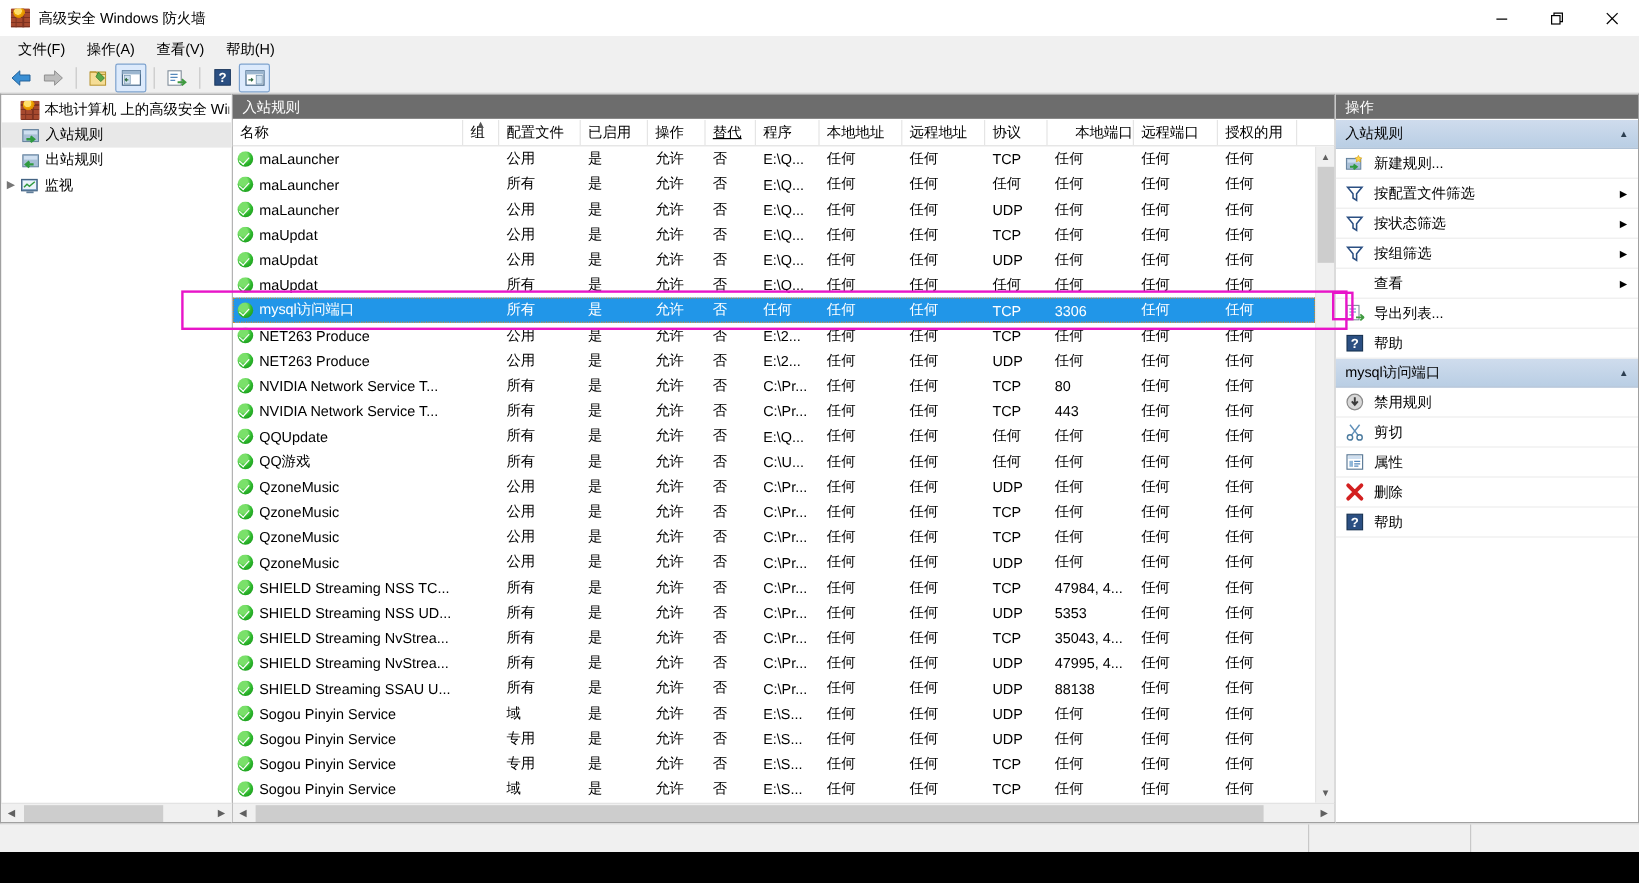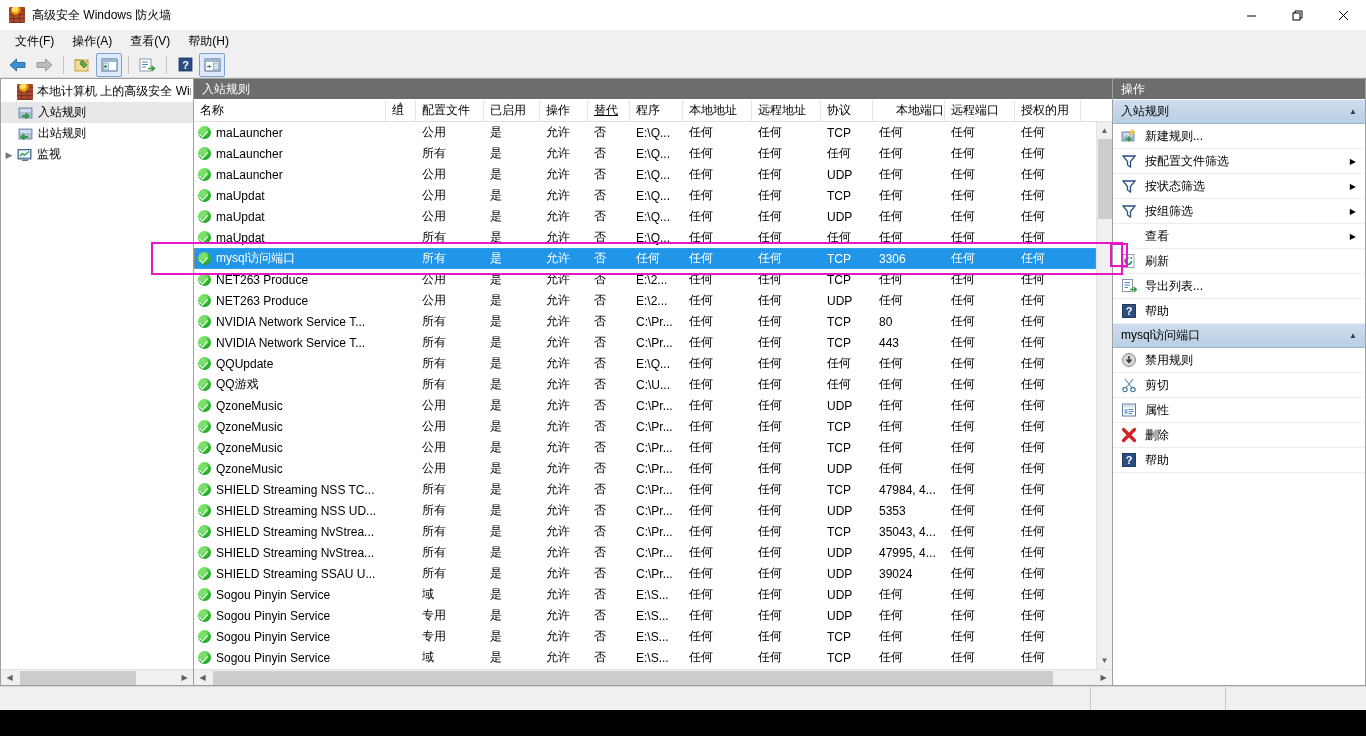--- a/index.html
+++ b/index.html
@@ -901,21 +901,21 @@
               </div>
               <div class="cell" style="flex: 0 0 30px;"></div>
               <div class="cell" style="flex: 0 0 68px;">所有</div>
               <div class="cell" style="flex: 0 0 56px;">是</div>
               <div class="cell" style="flex: 0 0 48px;">允许</div>
               <div class="cell" style="flex: 0 0 42px;">否</div>
               <div class="cell" style="flex: 0 0 53px;">C:\Pr...</div>
               <div class="cell" style="flex: 0 0 69px;">任何</div>
               <div class="cell" style="flex: 0 0 69px;">任何</div>
               <div class="cell" style="flex: 0 0 52px;">UDP</div>
-              <div class="cell" style="flex: 0 0 72px;">39024</div>
+              <div class="cell" style="flex: 0 0 72px;">88138</div>
               <div class="cell" style="flex: 0 0 70px;">任何</div>
               <div class="cell" style="flex: 0 0 66px;">任何</div>
             </div>
             <div class="row">
               <div class="cell name" style="flex: 0 0 192px;">
                 <span class="shield-ico"></span>
                 <span>Sogou Pinyin Service</span>
               </div>
               <div class="cell" style="flex: 0 0 30px;"></div>
               <div class="cell" style="flex: 0 0 68px;">域</div>
@@ -1040,28 +1040,20 @@
             <span class="ai-ico"><svg width="16" height="16" viewBox="0 0 16 16">
                 <path d="M2 3 L14 3 L9.5 8.5 L9.5 14 L6.5 12 L6.5 8.5 Z" fill="#fff" stroke="#2b4f82" stroke-width="1.3"></path>
               </svg></span>
             <span class="ai-label">按组筛选</span>
             <span class="submenu-arrow">▶</span>
           </div>
           <div class="action-item">
             <span class="ai-ico empty"></span>
             <span class="ai-label">查看</span>
             <span class="submenu-arrow">▶</span>
-          </div>
-          <div class="action-item">
-            <span class="ai-ico"><svg width="16" height="16" viewBox="0 0 16 16">
-                <rect x="2" y="1.5" width="11" height="13" fill="#fff" stroke="#8a9aa8" stroke-width="0.9"></rect>
-                <path d="M10.5 8 A3.2 3.2 0 1 1 7.6 4.9" fill="none" stroke="#1f9c4d" stroke-width="1.7"></path>
-                <path d="M10.8 3.4 L11.1 6.1 L8.4 5.6 Z" fill="#1f9c4d"></path>
-              </svg></span>
-            <span class="ai-label">刷新</span>
           </div>
           <div class="action-item">
             <span class="ai-ico"><svg width="16" height="16" viewBox="0 0 16 16">
                 <rect x="1.5" y="1.5" width="10" height="12" fill="#fff" stroke="#7f8c99" stroke-width="0.9"></rect>
                 <line x1="3.5" y1="4.5" x2="9" y2="4.5" stroke="#5588bb" stroke-width="1"></line>
                 <line x1="3.5" y1="7" x2="9" y2="7" stroke="#5588bb" stroke-width="1"></line>
                 <line x1="3.5" y1="9.5" x2="7" y2="9.5" stroke="#5588bb" stroke-width="1"></line>
                 <path d="M9 11.5 L15 11.5 M12.6 9 L15.4 11.5 L12.6 14" fill="none" stroke="#3f9a3f" stroke-width="1.5"></path>
               </svg></span>
             <span class="ai-label">导出列表...</span>

